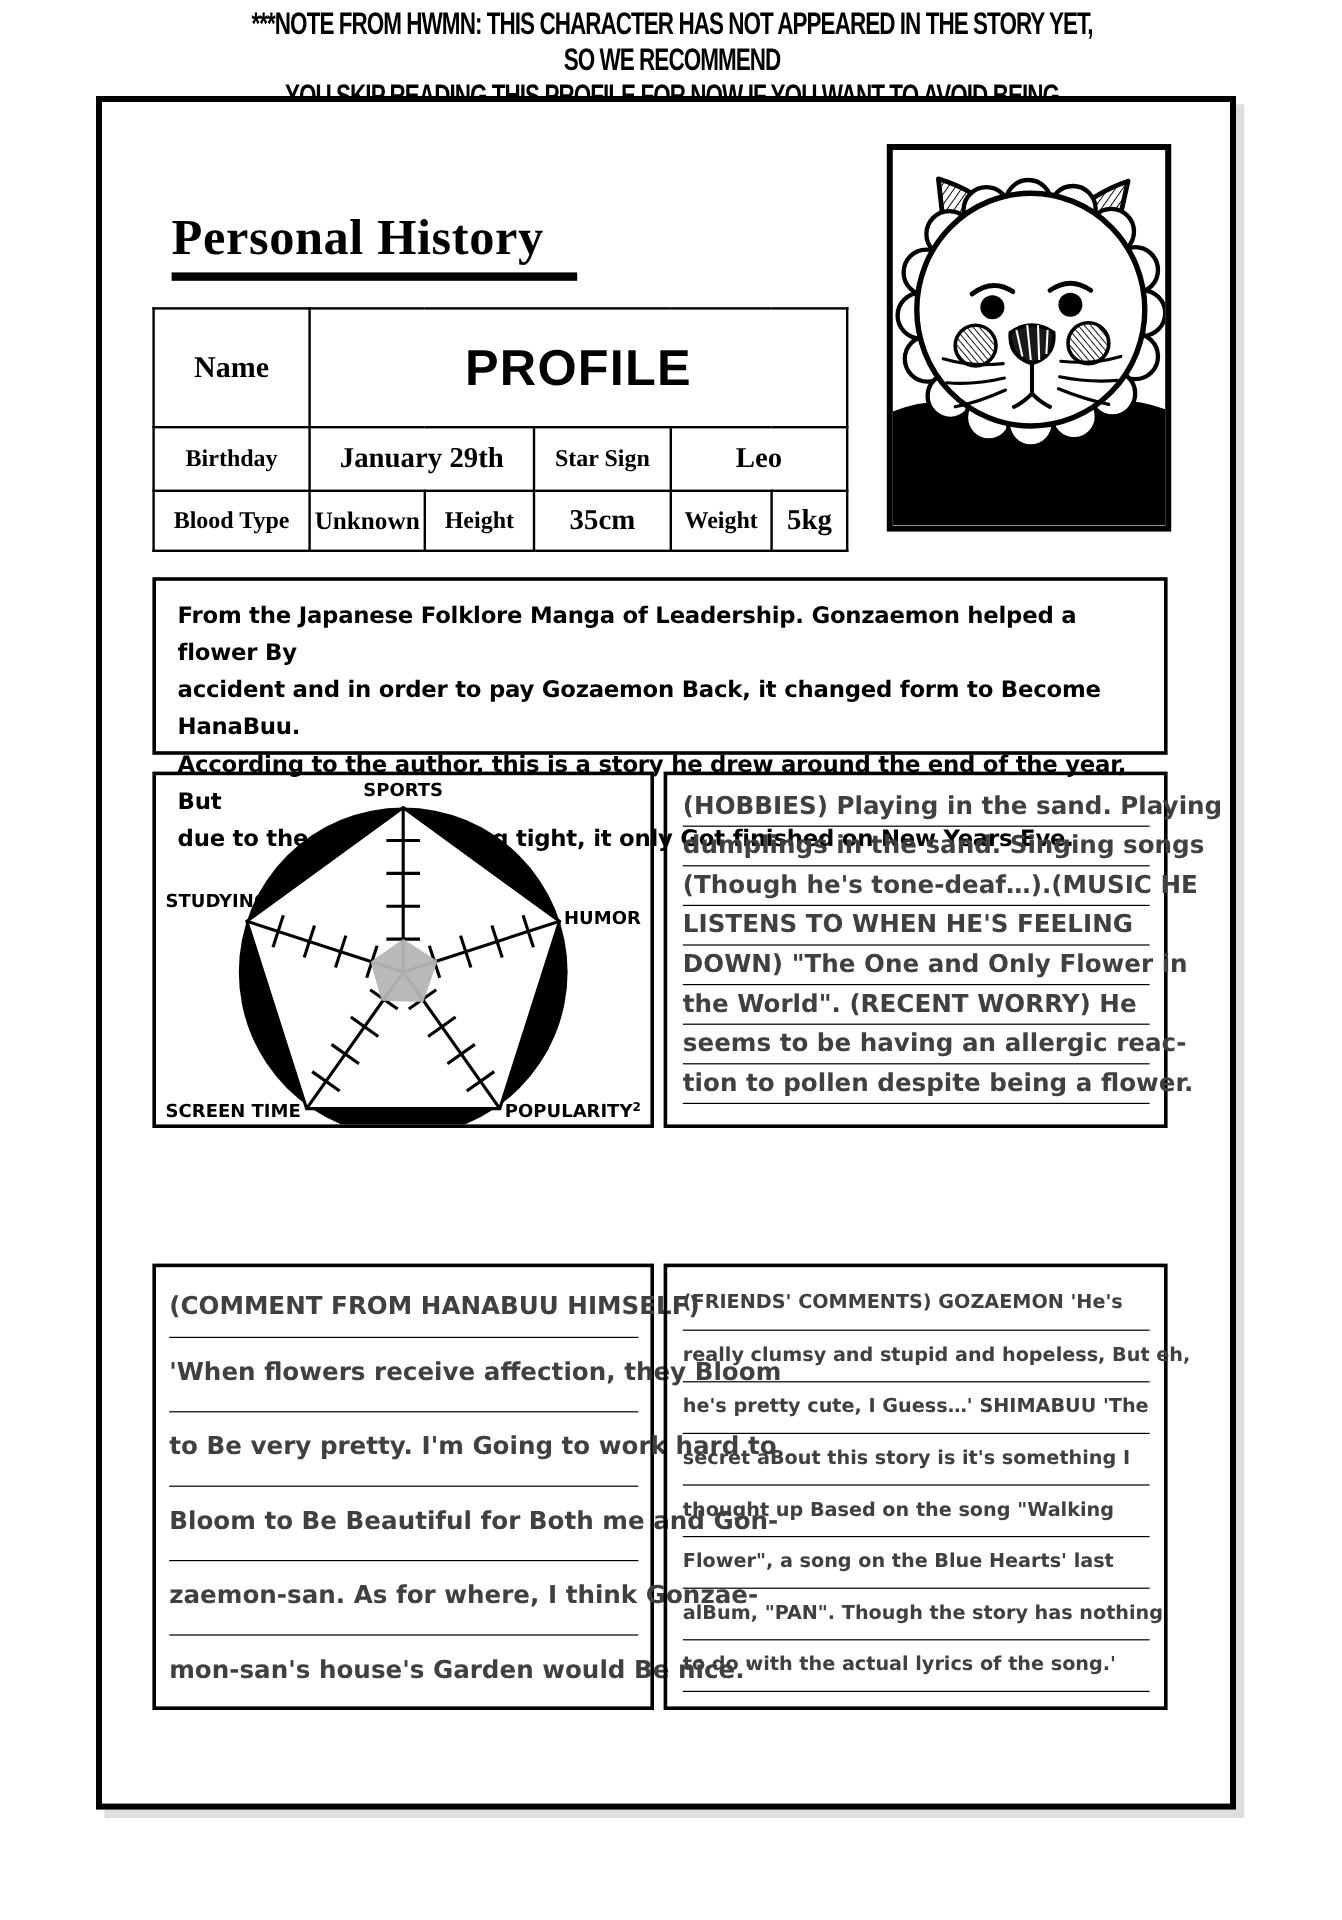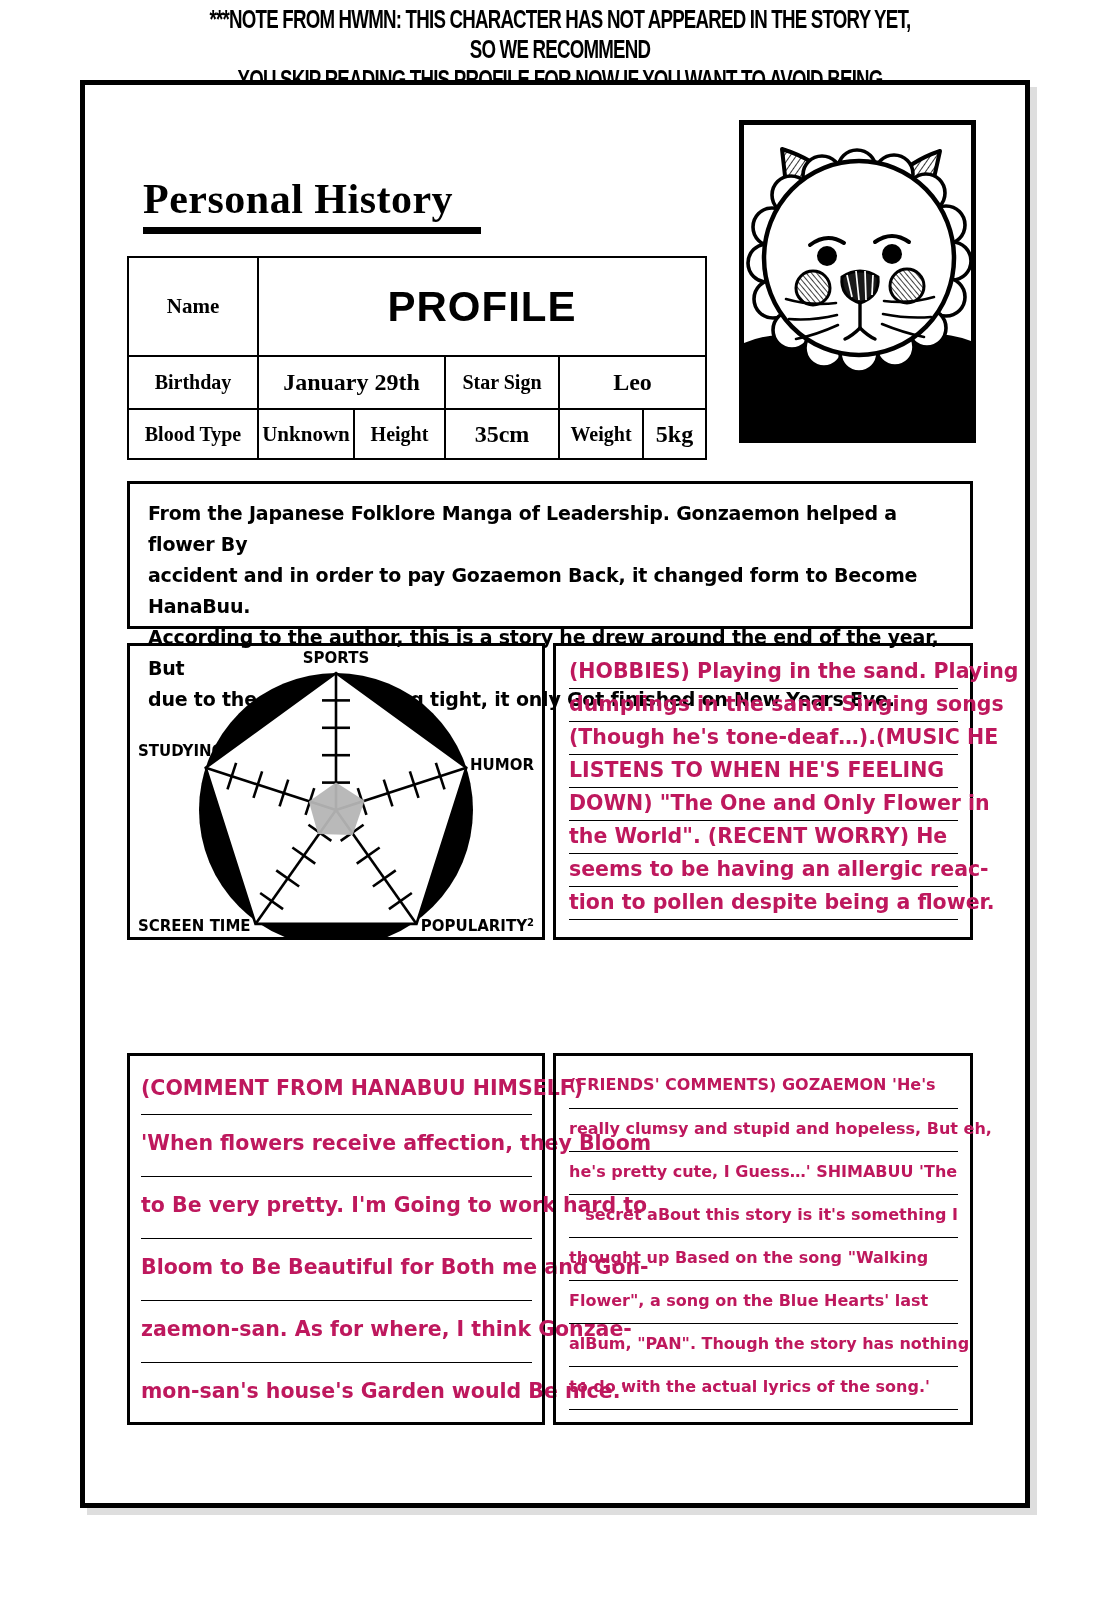--- a/index.html
+++ b/index.html
@@ -61,21 +61,21 @@
     border-collapse:collapse;
     font-family:"Liberation Serif", serif;
     font-weight:bold;color:#000;
   }
   #info-table td{
     border:2.5px solid #000;
     text-align:center;
     vertical-align:middle;
     padding:0;
   }
-  .lbl{font-size:21px;}
+  .lbl{font-size:25px;}
   .lbl-sm{font-size:20px;}
   .row-name td{height:97px;}
   .row-2 td{height:51px;}
   .row-3 td{height:48px;}
   #name-value{font-family:"Liberation Sans", sans-serif;font-weight:bold;font-size:42px;letter-spacing:1px;}
   .val{font-size:24px;}
   .val-sm{font-size:21px;}
 
   
   #desc-box{
@@ -116,21 +116,21 @@
     position:absolute;left:468px;top:968px;
     width:420px;height:372px;
     border:3px solid #000;box-sizing:border-box;
     padding:10px 12px 0 13px;
   }
 
   
   .ruled-line{
     position:relative;
     border-bottom:1.6px solid #000;
-    color:#be185d;
+    color:#404040;
     white-space:nowrap;
   }
   .dense .ruled-line{
     font-size:20.5px;
     height:32px;
     line-height:30px;
   }
   .roomy .ruled-line{
     font-size:20.5px;
     height:61px;
@@ -371,20 +371,20 @@
     <div class="ruled-line">to Be very pretty. I'm Going to work hard to</div>
     <div class="ruled-line">Bloom to Be Beautiful for Both me and Gon-</div>
     <div class="ruled-line">zaemon-san. As for where, I think Gonzae-</div>
     <div class="ruled-line">mon-san's house's Garden would Be nice.'</div>
   </div>
 
   <div id="friends-comment-box" class="hand">
     <div class="ruled-line" style="height:42px;line-height:38px;">(FRIENDS' COMMENTS) GOZAEMON 'He's</div>
     <div class="ruled-line" style="height:42px;line-height:40px;">really clumsy and stupid and hopeless, But eh,</div>
     <div class="ruled-line" style="height:42px;line-height:40px;">he's pretty cute, I Guess…' SHIMABUU 'The</div>
-    <div class="ruled-line" style="height:42px;line-height:40px;text-align:right;">secret aBout this story is it's something I</div>
+    <div class="ruled-line" style="height:42px;line-height:40px;">secret aBout this story is it's something I</div>
     <div class="ruled-line" style="height:42px;line-height:40px;">thought up Based on the song "Walking</div>
     <div class="ruled-line" style="height:42px;line-height:40px;">Flower", a song on the Blue Hearts' last</div>
     <div class="ruled-line" style="height:42px;line-height:40px;">alBum, "PAN". Though the story has nothing</div>
     <div class="ruled-line" style="height:42px;line-height:40px;">to do with the actual lyrics of the song.'</div>
   </div>
 
 </div>
 
 </body></html>

